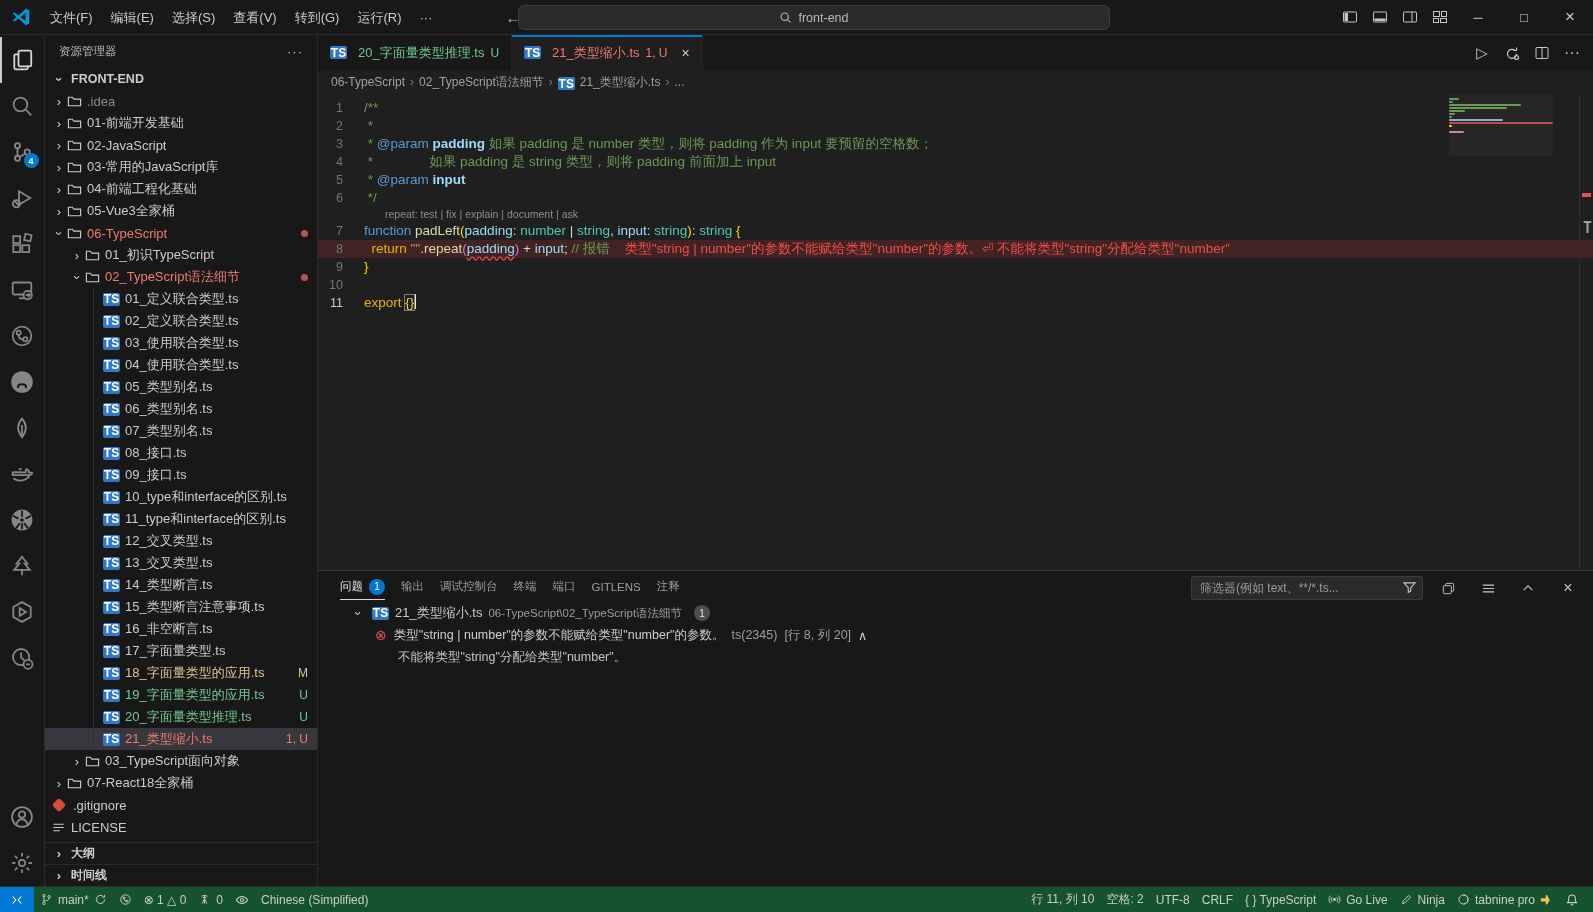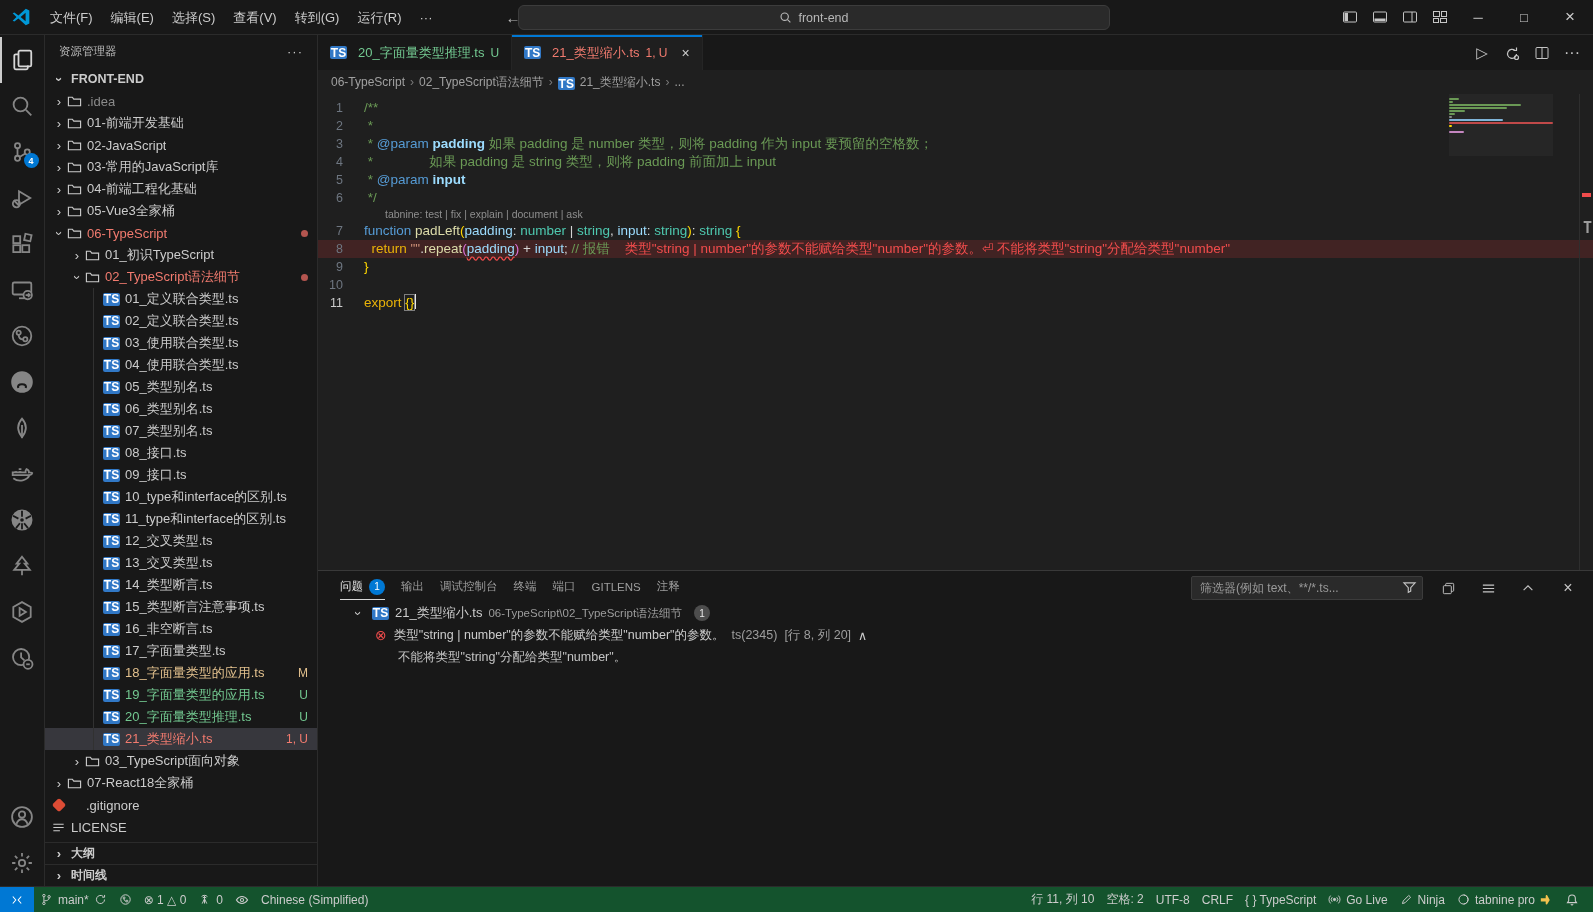--- a/index.html
+++ b/index.html
@@ -488,21 +488,21 @@
         </div>
         <div class="trow" style="padding-left: 6px;">
           <span class="chev right">›</span>
           <span class="icon">
             <svg width="15" height="15" viewBox="0 0 16 16" fill="none" stroke="currentColor" stroke-width="1.2">
               <path d="M1.5 3.5h4.2L7.2 5.5h7.3v7H1.5z"></path>
             </svg>
           </span>
           <span class="t-label">07-React18全家桶</span>
         </div>
-        <div class="trow" style="padding-left: 6px; gap: 13px;">
+        <div class="trow" style="padding-left: 6px;">
           <span class="gicon"></span>
           <span class="t-label">.gitignore</span>
         </div>
         <div class="trow" style="padding-left: 6px;">
           <span class="icon">
             <svg width="15" height="15" viewBox="0 0 16 16" fill="none" stroke="currentColor" stroke-width="1.2">
               <path d="M2.5 4.5h11M2.5 8h11M2.5 11.5h7"></path>
             </svg>
           </span>
           <span class="t-label">LICENSE</span>
@@ -559,21 +559,21 @@
         <span class="crumb"><span>...</span></span>
       </div>
     <div class="code-area">
       <div id="code-lines">
           <div class="cline"><span class="ln">1</span><span class="lc"><span class="tk-cm">/**</span></span></div>
           <div class="cline"><span class="ln">2</span><span class="lc"><span class="tk-cm"> *</span></span></div>
           <div class="cline"><span class="ln">3</span><span class="lc"><span class="tk-cm"> * </span><span class="tk-tg">@param</span><span class="tk-pn"> padding</span><span class="tk-cm"> 如果 padding 是 number 类型，则将 padding 作为 input 要预留的空格数；</span></span></div>
           <div class="cline"><span class="ln">4</span><span class="lc"><span class="tk-cm"> *               如果 padding 是 string 类型，则将 padding 前面加上 input</span></span></div>
           <div class="cline"><span class="ln">5</span><span class="lc"><span class="tk-cm"> * </span><span class="tk-tg">@param</span><span class="tk-pn"> input</span></span></div>
           <div class="cline"><span class="ln">6</span><span class="lc"><span class="tk-cm"> */</span></span></div>
-          <div class="codelens">tabnine: test | fix | explain | document | ask</div>
+          <div class="codelens">repeat: test | fix | explain | document | ask</div>
           <div class="cline"><span class="ln">7</span><span class="lc"><span class="tk-kw">function </span><span class="tk-fn">padLeft</span><span class="tk-b1">(</span><span class="tk-vr">padding</span><span class="tk-pt">: </span><span class="tk-ty">number</span><span class="tk-pt"> | </span><span class="tk-ty">string</span><span class="tk-pt">, </span><span class="tk-vr">input</span><span class="tk-pt">: </span><span class="tk-ty">string</span><span class="tk-b1">)</span><span class="tk-pt">: </span><span class="tk-ty">string</span><span class="tk-pt"> </span><span class="tk-b1">{</span></span></div>
           <div class="cline error-line"><span class="ln">8</span><span class="lc"><span class="tk-pt">  </span><span class="tk-ct">return </span><span class="tk-st">""</span><span class="tk-pt">.</span><span class="tk-fn">repeat</span><span class="tk-b2">(</span><span class="tk-sq">padding</span><span class="tk-b2">)</span><span class="tk-pt"> + </span><span class="tk-vr">input</span><span class="tk-pt">; </span><span class="tk-cm">// 报错</span><span class="tk-er">    类型"string | number"的参数不能赋给类型"number"的参数。⏎ 不能将类型"string"分配给类型"number"</span></span></div>
           <div class="cline"><span class="ln">9</span><span class="lc"><span class="tk-b1">}</span></span></div>
           <div class="cline"><span class="ln">10</span><span class="lc"></span></div>
           <div class="cline"><span class="ln active">11</span><span class="lc"><span class="tk-ct">export </span><span class="tk-bx">{}</span><span class="cursor"></span></span></div>
         </div>
       <div class="mm-band"></div>
       <div class="minimap" id="minimap">
           <div class="mbar" style="top: 0px; width: 10px; background: rgb(106, 153, 85);"></div>
           <div class="mbar" style="top: 3px; width: 4px; background: rgb(106, 153, 85);"></div>

